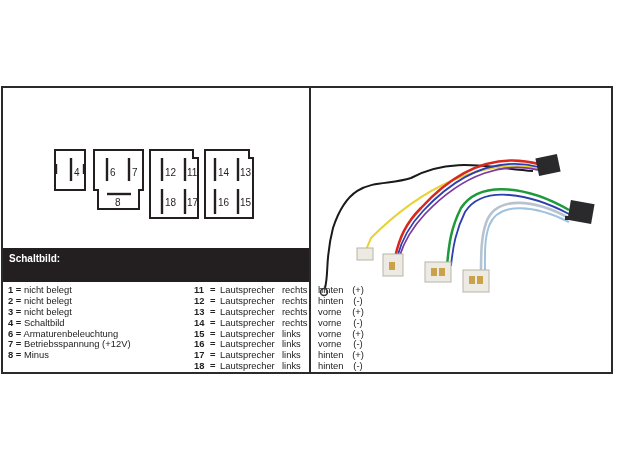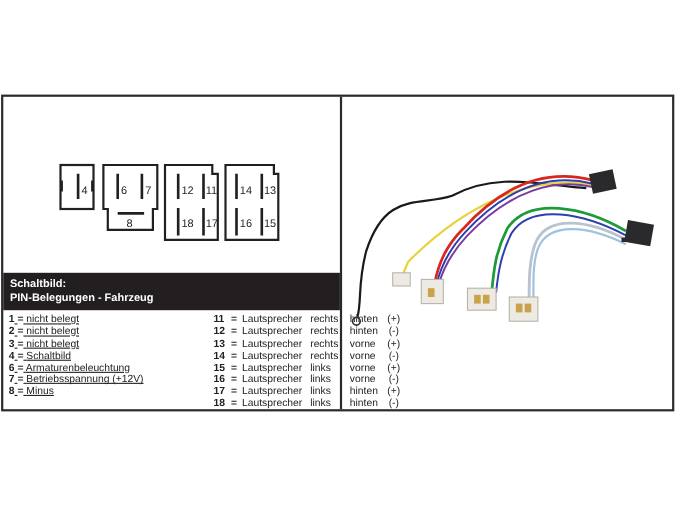--- a/index.html
+++ b/index.html
@@ -3,21 +3,21 @@
 <meta charset="utf-8">
 <style>
   html,body{margin:0;padding:0;background:#ffffff;}
   body{width:620px;height:465px;position:relative;overflow:hidden;font-family:"Liberation Sans",sans-serif;color:#222;}
   .frame{position:absolute;left:1px;top:86px;width:612px;height:288px;border:2px solid #2a2a2a;box-sizing:border-box;background:#fff;}
   .left{position:absolute;left:0;top:0;width:308px;height:100%;border-right:2px solid #2a2a2a;box-sizing:border-box;}
   .right{position:absolute;left:308px;top:0;right:0;height:100%;}
   .pin-area{position:absolute;left:0;top:0;width:100%;height:160px;}
   .hdr{position:absolute;left:0;top:160px;width:100%;height:34px;background:#231f20;color:#fff;font-weight:bold;font-size:10px;line-height:13px;padding:4px 0 0 6px;box-sizing:border-box;}
   .list{position:absolute;left:0;top:196px;width:100%;height:90px;font-size:9.4px;line-height:10.9px;}
-  .col1{position:absolute;left:5px;top:1px;text-decoration:underline;}
+  .col1{position:absolute;left:5px;top:1px;}
   .col2{position:absolute;left:143px;top:1px;margin-left:48px;}
   .row{white-space:nowrap;height:10.9px;}
   .n{font-weight:bold;display:inline-block;}
   .c2 span{display:inline-block;}
   .c2 .n{width:16px;}
   .c2 .eq{width:10px;font-weight:bold;}
   .c2 .w{width:62px;}
   .c2 .s{width:36px;}
   .c2 .p{width:34px;}
   .c2 .pol{width:12px;text-align:center;}
@@ -68,21 +68,20 @@
           <text x="215" y="88">14</text>
           <text x="237" y="88">13</text>
           <text x="215" y="118">16</text>
           <text x="237" y="118">15</text>
         </g>
       </svg>
     </div>
 
     <div class="hdr">
       <div>Schaltbild:</div>
-      <div>PIN-Belegungen - Fahrzeug</div>
     </div>
 
     <div class="list">
       <div class="col1">
         <div class="row"><span class="n">1</span> <span class="n">=</span> <span>nicht belegt</span></div>
         <div class="row"><span class="n">2</span> <span class="n">=</span> <span>nicht belegt</span></div>
         <div class="row"><span class="n">3</span> <span class="n">=</span> <span>nicht belegt</span></div>
         <div class="row"><span class="n">4</span> <span class="n">=</span> <span>Schaltbild</span></div>
         <div class="row"><span class="n">6</span> <span class="n">=</span> <span>Armaturenbeleuchtung</span></div>
         <div class="row"><span class="n">7</span> <span class="n">=</span> <span>Betriebsspannung (+12V)</span></div>

